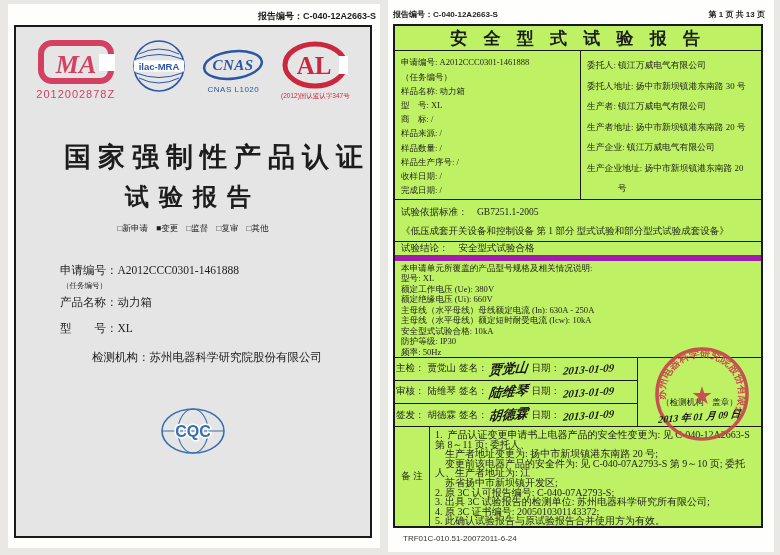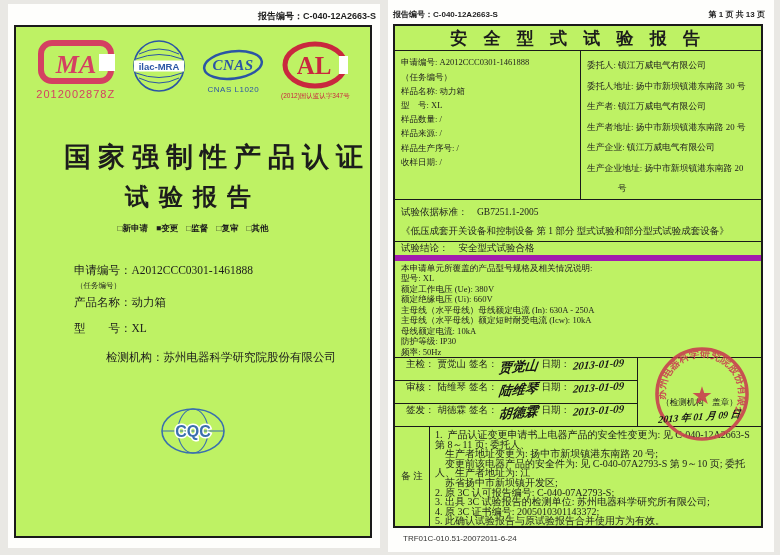--- a/index.html
+++ b/index.html
@@ -3,42 +3,42 @@
 <meta charset="utf-8">
 <style>
   html,body{margin:0;padding:0;}
   body{width:780px;height:555px;background:#e9e8e4;font-family:"Liberation Serif","DejaVu Serif",serif;color:#1c1c1c;}
   .screen{position:relative;width:780px;height:555px;overflow:hidden;}
   .page{position:absolute;background:#fefefc;}
 
   
   .left-page{left:8px;top:4px;width:372px;height:544px;}
   .lp-report-no{position:absolute;top:6px;right:4px;font-size:9px;font-weight:700;font-family:"Liberation Sans",sans-serif;}
-  .lp-border{position:absolute;left:6px;top:21px;width:354px;height:509px;border:2px solid #1a1a1a;background:#bef264;}
+  .lp-border{position:absolute;left:6px;top:21px;width:354px;height:509px;border:2px solid #1a1a1a;background:#e5e5e5;}
   .logo-row{position:absolute;left:0;top:12px;width:100%;display:flex;justify-content:space-around;align-items:flex-start;padding:0 12px;box-sizing:border-box;}
   .logo-block{display:flex;flex-direction:column;align-items:center;}
   .cma-number{font-family:"Liberation Sans",sans-serif;font-size:11px;letter-spacing:1px;color:var(--logo-red);margin-top:1px;}
   .cnas-sub{font-family:"Liberation Sans",sans-serif;font-size:8px;color:var(--logo-blue);margin-top:2px;letter-spacing:.5px;}
   .al-sub{font-family:"Liberation Sans",sans-serif;font-size:6.5px;color:var(--al-red);margin-top:3px;}
   .cnas-wrap{margin-top:8px;}
   .al-wrap{margin-top:2px;}
   .red-stroke{stroke:var(--logo-red);}
   .al-stroke{stroke:var(--al-red);}
   .blue-stroke{stroke:var(--logo-blue);}
   .cqc-stroke{stroke:var(--cqc-blue);}
   .cma-text{font:italic 700 26px "Liberation Serif",serif;fill:var(--logo-red);}
   .ilac-text{font:700 9.5px "Liberation Sans",sans-serif;fill:var(--logo-blue);}
   .cnas-text{font:italic 700 15px "Liberation Serif",serif;fill:var(--logo-blue);letter-spacing:.5px;}
   .al-text{font:700 25px "Liberation Serif",serif;fill:var(--al-red);}
   .cqc-text{font:700 16px "Liberation Sans",sans-serif;fill:var(--cqc-blue);paint-order:stroke;stroke:#fff;stroke-width:3px;}
   .lp-title1{position:absolute;top:112px;width:100%;text-align:right;font-size:27px;letter-spacing:7px;font-weight:600;}
   .lp-title2{position:absolute;top:154px;width:100%;text-align:center;font-size:24px;letter-spacing:10px;font-weight:600;}
   .lp-checks{position:absolute;top:196px;width:100%;text-align:center;font-size:8.5px;}
-  .lp-checks .chk{margin:0 4px;font-weight:bold;}
-  .lp-fields{position:absolute;left:58px;top:236px;font-size:11.5px;line-height:14px;}
+  .lp-checks .chk{margin:0 4px;}
+  .lp-fields{position:absolute;left:44px;top:236px;font-size:11.5px;line-height:14px;}
   .lp-field-sub{font-size:7.5px;margin:1px 0 2px 2px;}
   .lp-field{margin-bottom:2px;white-space:pre;}
   .gap1{margin-top:12px;}
   .gap2{margin-top:15px;margin-left:32px;}
   .cqc-wrap{position:absolute;top:380px;width:100%;display:flex;justify-content:center;}
 
   
   .right-page{left:388px;top:0;width:386px;height:552px;}
   .rp-header{position:absolute;left:5px;top:9px;width:372px;display:flex;justify-content:space-between;font-size:8px;font-weight:700;font-family:"Liberation Sans",sans-serif;}
   .rp-table{position:absolute;left:5px;top:24px;width:370px;height:504px;border:2px solid #1a1a1a;box-sizing:border-box;display:flex;flex-direction:column;background:#bef264;}
@@ -48,21 +48,21 @@
   .rp-info-left .il{font-size:8.5px;line-height:14.2px;white-space:pre;}
   .rp-info-right{flex:1;padding:4px 2px 0 6px;box-sizing:border-box;}
   .rp-info-right .ir{font-size:8.8px;line-height:20.5px;white-space:pre;}
   .rp-standard{height:42px;border-bottom:1px solid #1a1a1a;padding:3px 6px;box-sizing:border-box;font-size:9.5px;line-height:19px;}
   .rp-conclusion{height:21px;border-bottom:6px solid #a21caf;padding:0 6px;box-sizing:border-box;font-size:9.5px;display:flex;align-items:center;}
   .rp-conclusion .cv{margin-left:10px;}
   .rp-spec{height:97px;border-bottom:1px solid #1a1a1a;padding:2px 6px;box-sizing:border-box;}
   .rp-spec .sl{font-size:8.6px;line-height:10.5px;white-space:pre;}
   .rp-sign{height:84px;border-bottom:1px solid #1a1a1a;display:flex;}
   .sign-left{width:242px;border-right:1px solid #1a1a1a;display:flex;flex-direction:column;}
-  .sig-row{flex:1;display:flex;align-items:flex-start;padding:0 11px;font-size:9.5px;border-bottom:1px solid #1a1a1a;}
+  .sig-row{flex:1;display:flex;align-items:center;padding:0 1px;font-size:9.5px;border-bottom:1px solid #1a1a1a;}
   .sig-row:last-child{border-bottom:none;}
   .sig-row .pr{margin-right:3px;white-space:nowrap;}
   .hand{display:inline-block;font-style:italic;font-weight:700;transform:rotate(-4deg) skewX(-10deg);color:#161616;}
   .sig-row .sig{font-size:13px;margin:0 4px 0 -2px;}
   .sig-row .dt{font-size:11px;white-space:nowrap;}
   .sign-right{flex:1;position:relative;overflow:visible;}
   .seal-svg{position:absolute;right:10px;top:-13px;z-index:2;opacity:.9;}
   .seal-stroke{stroke:var(--stamp-red);}
   .seal-text{font-size:10.5px;fill:var(--stamp-red);font-weight:700;}
   .seal-star{font-size:25px;fill:var(--stamp-red);}
@@ -156,24 +156,26 @@
 
     <div class="rp-table">
       <div class="rp-title">安 全 型 式 试 验 报 告</div>
 
       <div class="rp-info">
         <div class="rp-info-left">
             <div class="il">申请编号: A2012CCC0301-1461888</div>
             <div class="il">（任务编号）</div>
             <div class="il">样品名称: 动力箱</div>
             <div class="il">型    号: XL</div>
+            <div class="il">商    标: /</div>
+            <div class="il">样品来源: /</div>
             <div class="il">样品数量: /</div>
-            <div class="il">样品来源: /</div>
             <div class="il">样品生产序号: /</div>
             <div class="il">收样日期: /</div>
+            <div class="il">完成日期: /</div>
           </div>
         <div class="rp-info-right">
             <div class="ir">委托人: 镇江万威电气有限公司</div>
             <div class="ir">委托人地址: 扬中市新坝镇港东南路 30 号</div>
             <div class="ir">生产者: 镇江万威电气有限公司</div>
             <div class="ir">生产者地址: 扬中市新坝镇港东南路 20 号</div>
             <div class="ir">生产企业: 镇江万威电气有限公司</div>
             <div class="ir">生产企业地址: 扬中市新坝镇港东南路 20</div>
             <div class="ir">              号</div>
           </div>
@@ -189,21 +191,21 @@
         <span class="cv">安全型式试验合格</span>
       </div>
 
       <div class="rp-spec">
           <div class="sl">本申请单元所覆盖的产品型号规格及相关情况说明:</div>
           <div class="sl">型号: XL</div>
           <div class="sl">额定工作电压 (Ue): 380V</div>
           <div class="sl">额定绝缘电压 (Ui): 660V</div>
           <div class="sl">主母线（水平母线）母线额定电流 (In): 630A - 250A</div>
           <div class="sl">主母线（水平母线）额定短时耐受电流 (Icw): 10kA</div>
-          <div class="sl">母线额定电流: 10kA</div>
+          <div class="sl">安全型式试验合格: 10kA</div>
           <div class="sl">防护等级: IP30</div>
           <div class="sl">频率: 50Hz</div>
         </div>
 
       <div class="rp-sign">
         <div class="sign-left">
             <div class="sig-row">
             <span class="pr">主检：</span>
             <span class="pr">贾觉山</span>
             <span class="pr">签名：</span>

